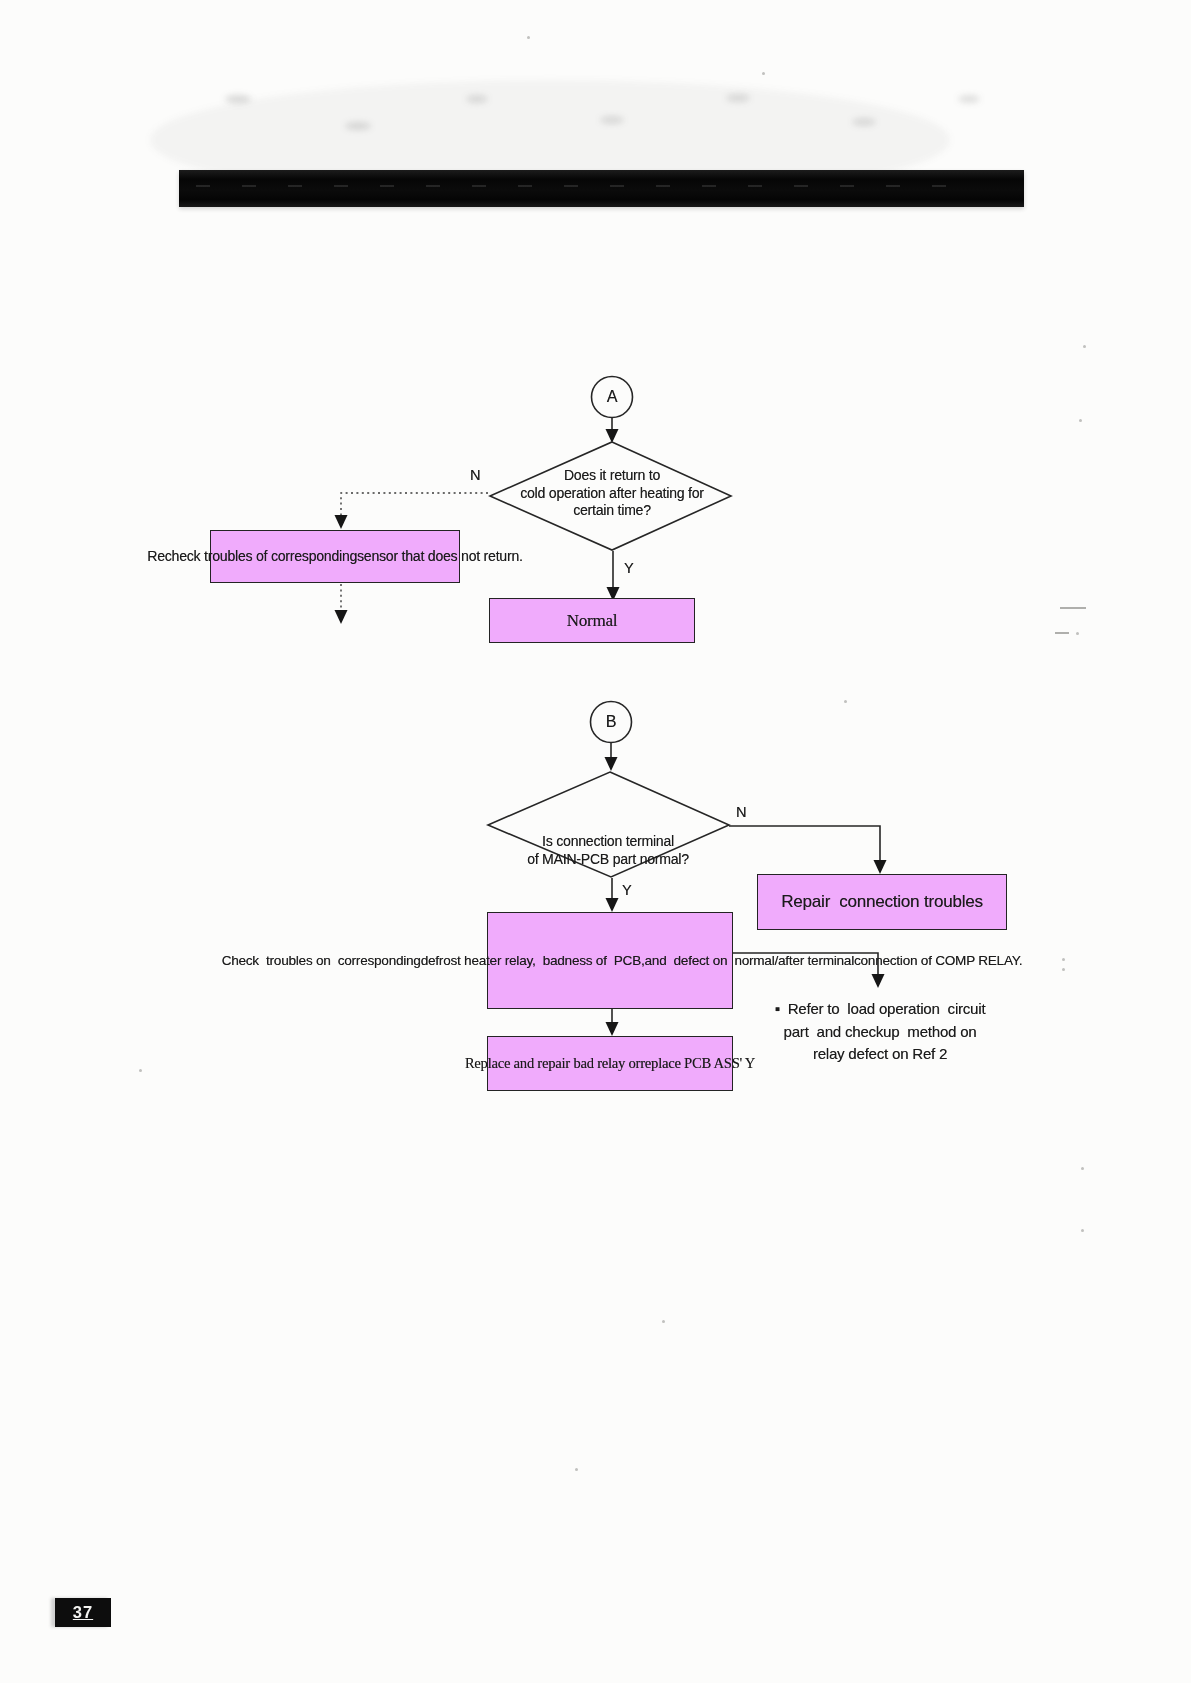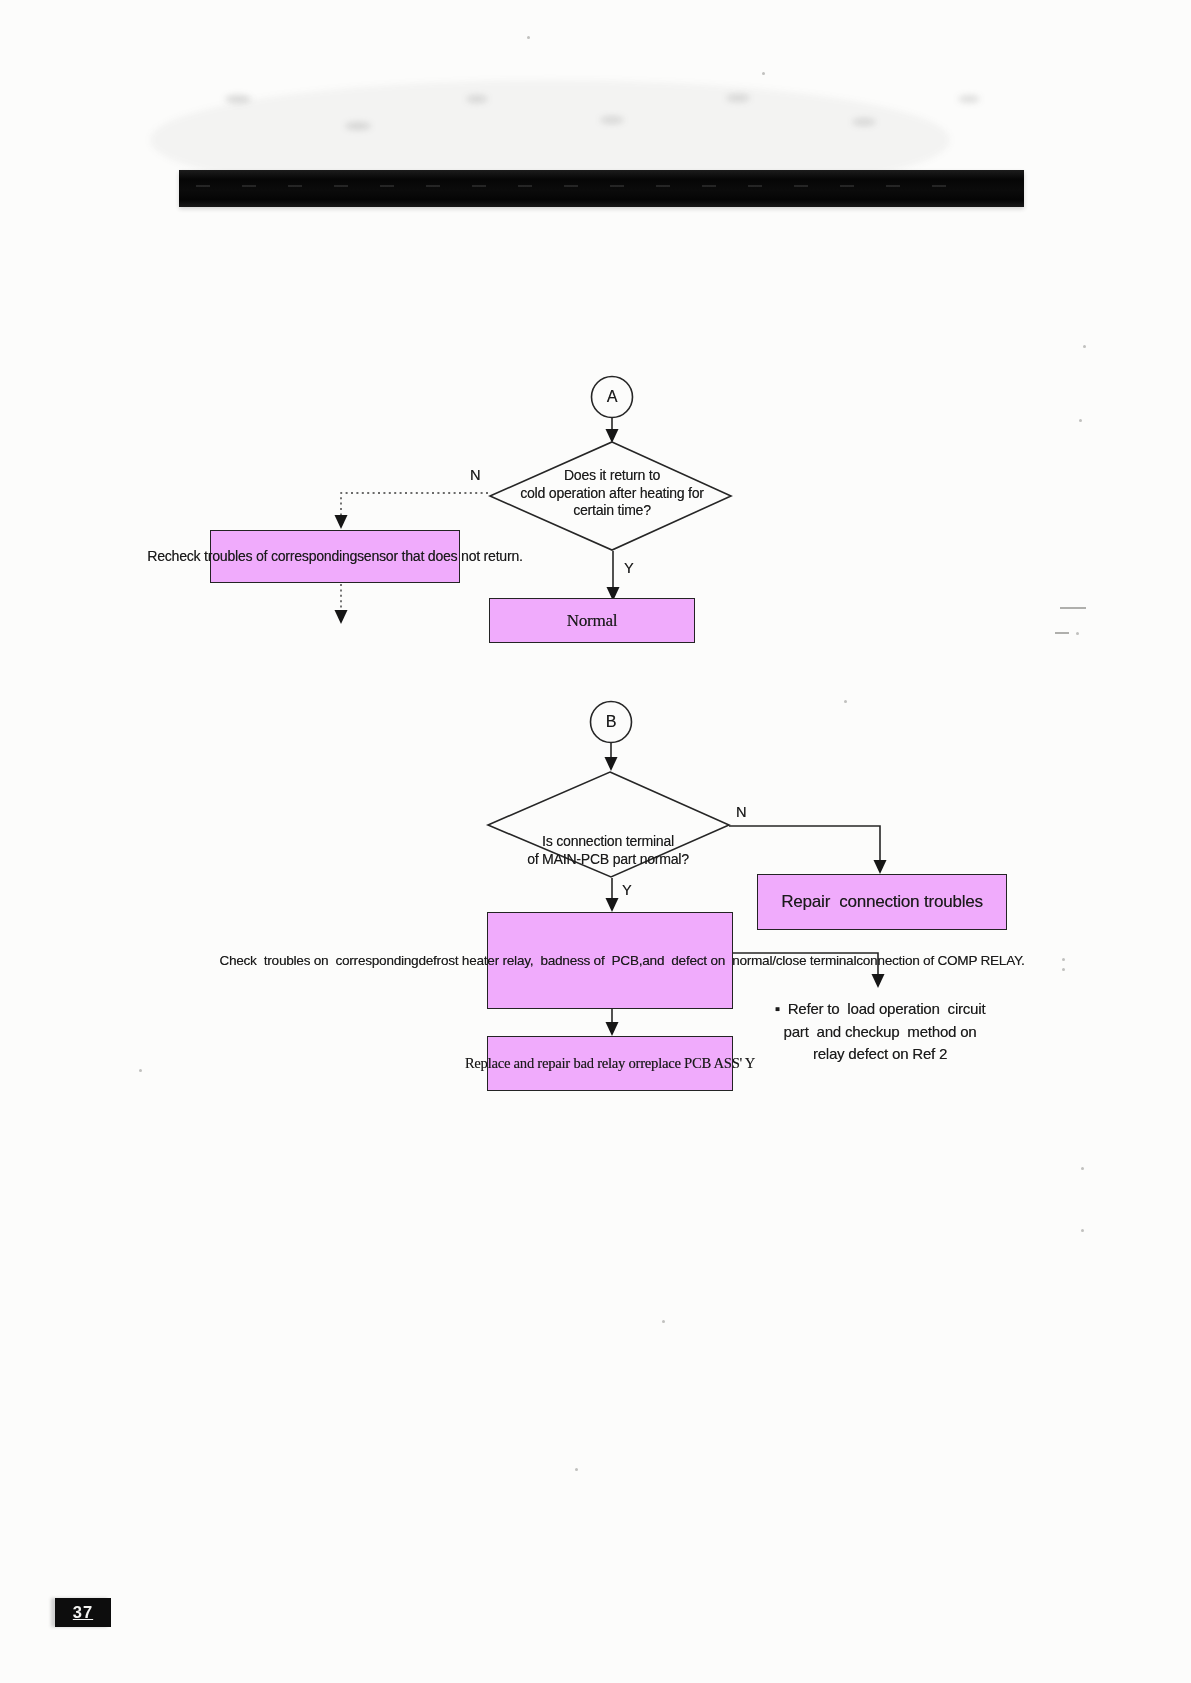--- a/index.html
+++ b/index.html
@@ -135,21 +135,21 @@
   <div class="branch-label txt" style="left:736px;top:804px;">N</div>
   <div class="branch-label txt" style="left:622px;top:882px;">Y</div>
 
   <div class="box big" style="left:757px;top:874px;width:250px;height:56px;">
     <div class="tline txt">Repair  connection troubles</div>
   </div>
 
   <div class="box" style="left:487px;top:912px;width:246px;height:97px;font-size:13.5px;line-height:19.5px;letter-spacing:-0.35px;padding-left:24px;">
     <div class="tline txt">Check  troubles on  corresponding</div>
     <div class="tline txt">defrost heater relay,  badness of  PCB,</div>
-    <div class="tline txt">and  defect on  normal/close terminal</div>
+    <div class="tline txt">and  defect on  normal/after terminal</div>
     <div class="tline txt">connection of COMP RELAY.</div>
   </div>
 
   <div class="note" style="left:750px;top:998px;width:260px;line-height:22.5px;">
     <div class="tline txt">▪  Refer to  load operation  circuit</div>
     <div class="tline txt">part  and checkup  method on</div>
     <div class="tline txt">relay defect on Ref 2</div>
   </div>
 
   <div class="box" style="left:487px;top:1036px;width:246px;height:55px;font-size:14.5px;line-height:19px;font-family:Liberation Serif, serif;">

